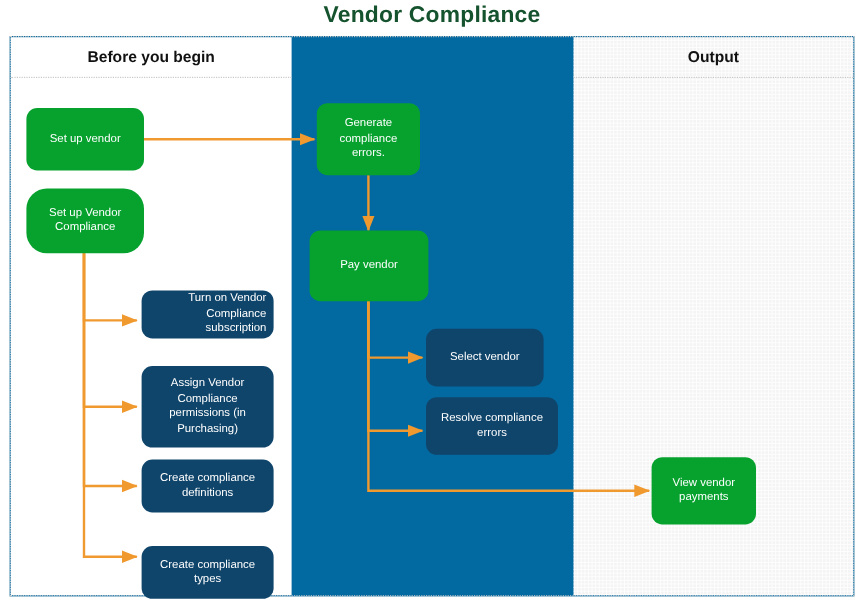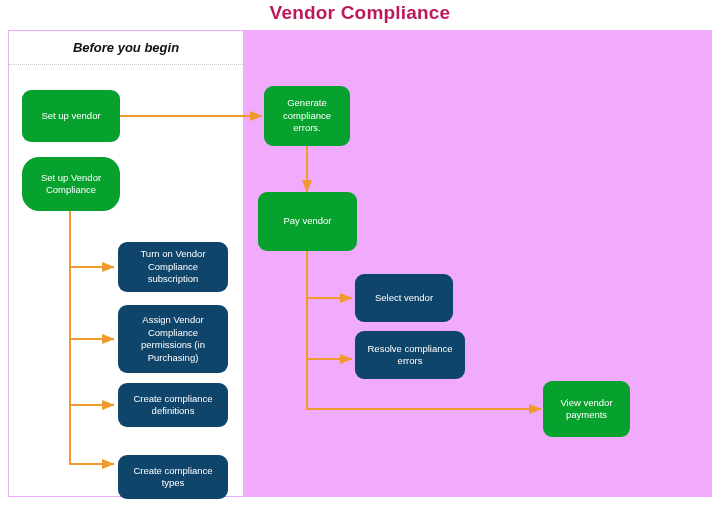--- a/index.html
+++ b/index.html
@@ -16,35 +16,34 @@
   }
 
   #chart-title {
     position: absolute;
     left: 0;
     top: 2px;
     width: 720px;
     text-align: center;
     font-size: 19px;
     font-weight: bold;
-    color: #be185d;
+    color: #14532d;
     letter-spacing: 0.2px;
   }
 
   
   #lane-frame {
     position: absolute;
     left: 8px;
     top: 30px;
     width: 704px;
     height: 467px;
     box-sizing: border-box;
     border: 1px dotted #c9c9c9;
-    background: #f0abfc;
-    font-style: italic;
+    background: #0369a1;
   }
 
   .lane {
     position: absolute;
     top: 0;
     bottom: 0;
     box-sizing: border-box;
   }
   .lane-1 { left: 0px;   width: 234px; background: #ffffff; }
   .lane-2 { left: 234px; width: 235px;
@@ -110,20 +109,23 @@
 
 <div id="chart-title">Vendor Compliance</div>
 
 <div id="lane-frame">
 
   <div class="lane lane-1">
     <div class="lane-header">Before you begin</div>
   </div>
 
 
+  <div class="lane lane-3">
+    <div class="lane-header">Output</div>
+  </div>
 
 </div>
 
 <svg id="connectors" viewBox="0 0 720 507" xmlns="http://www.w3.org/2000/svg">
   <defs>
     <marker id="arrowhead" markerWidth="7" markerHeight="7" refX="6.2" refY="3" orient="auto" markerUnits="strokeWidth">
       <path d="M0,0.4 L6.6,3 L0,5.6 z" fill="#F0992E"></path>
     </marker>
   </defs>
 
@@ -145,21 +147,21 @@
 </svg>
 
 <div class="node green" style="left:22px; top:90px; width:98px; height:52px;">
   <span>Set up vendor</span>
 </div>
 
 <div class="node green" style="left:22px; top:157px; width:98px; height:54px;border-radius:17px;">
   <span>Set up Vendor Compliance</span>
 </div>
 
-<div class="node navy" style="left:118px; top:242px; width:110px; height:50px;">
+<div class="node navy" style="left:118px; top:242px; width:110px; height:40px;text-align:right;">
   <span>Turn on Vendor Compliance subscription</span>
 </div>
 
 <div class="node navy" style="left:118px; top:305px; width:110px; height:68px;">
   <span>Assign Vendor Compliance permissions (in Purchasing)</span>
 </div>
 
 <div class="node navy" style="left:118px; top:383px; width:110px; height:44px;">
   <span>Create compliance definitions</span>
 </div>

